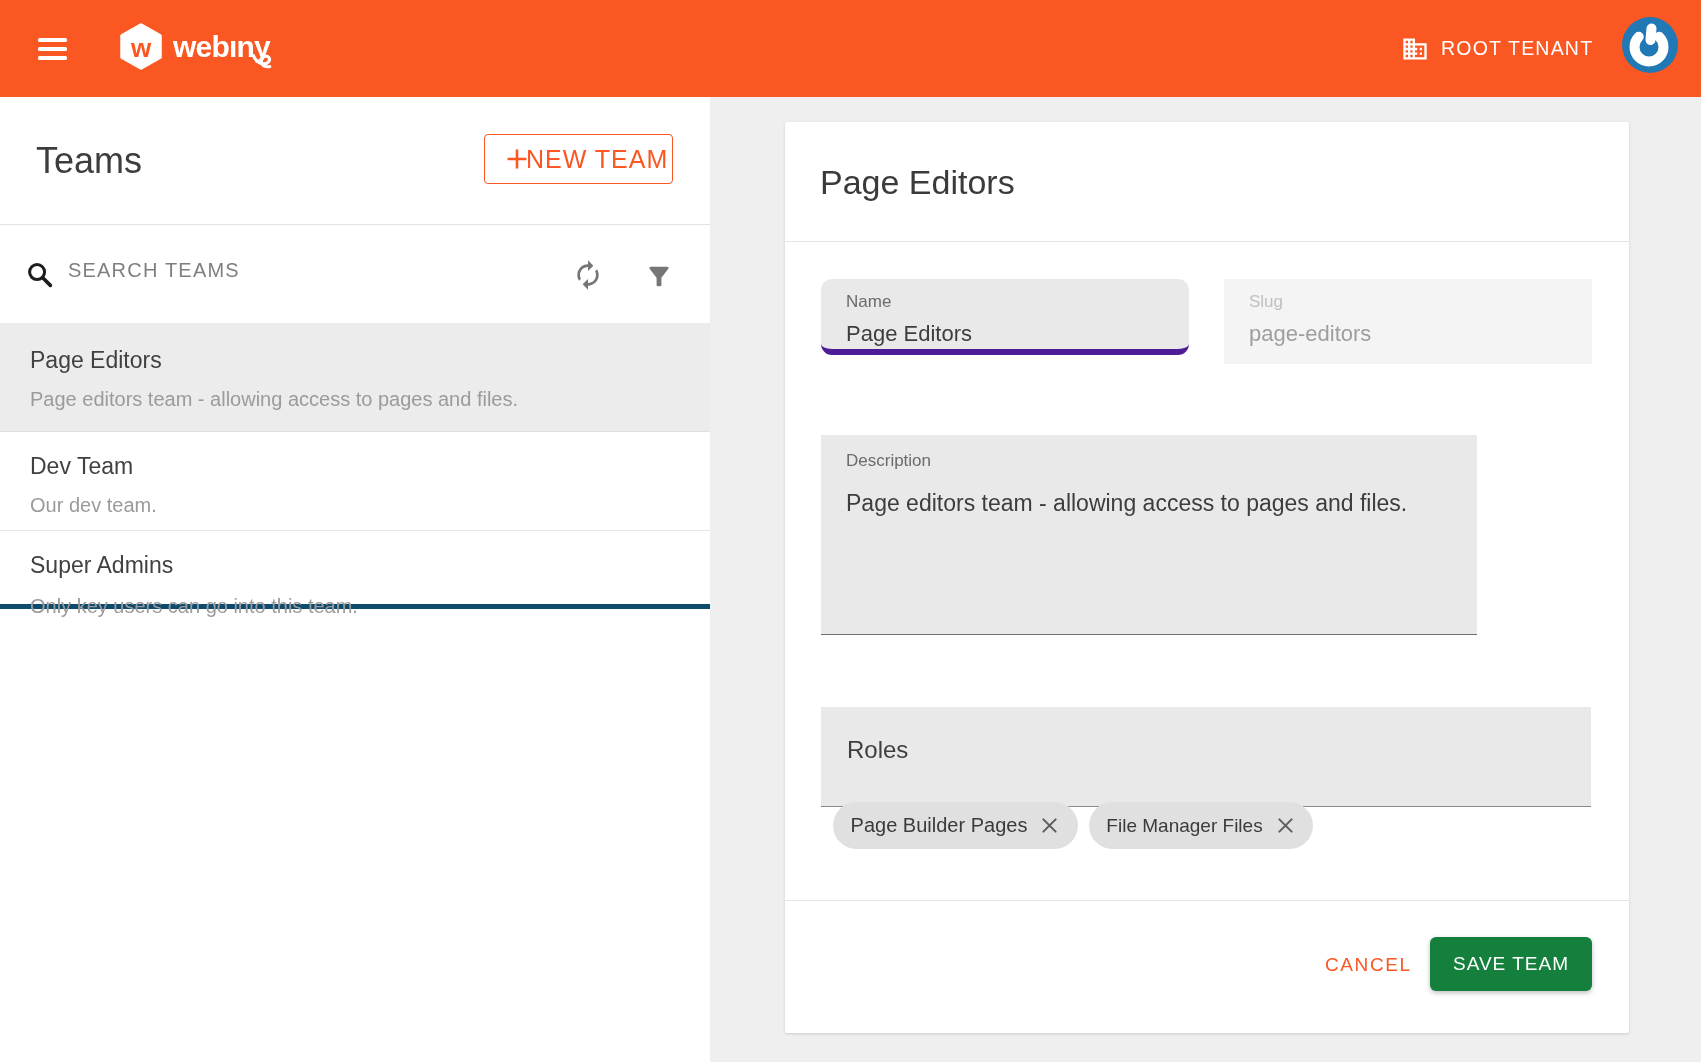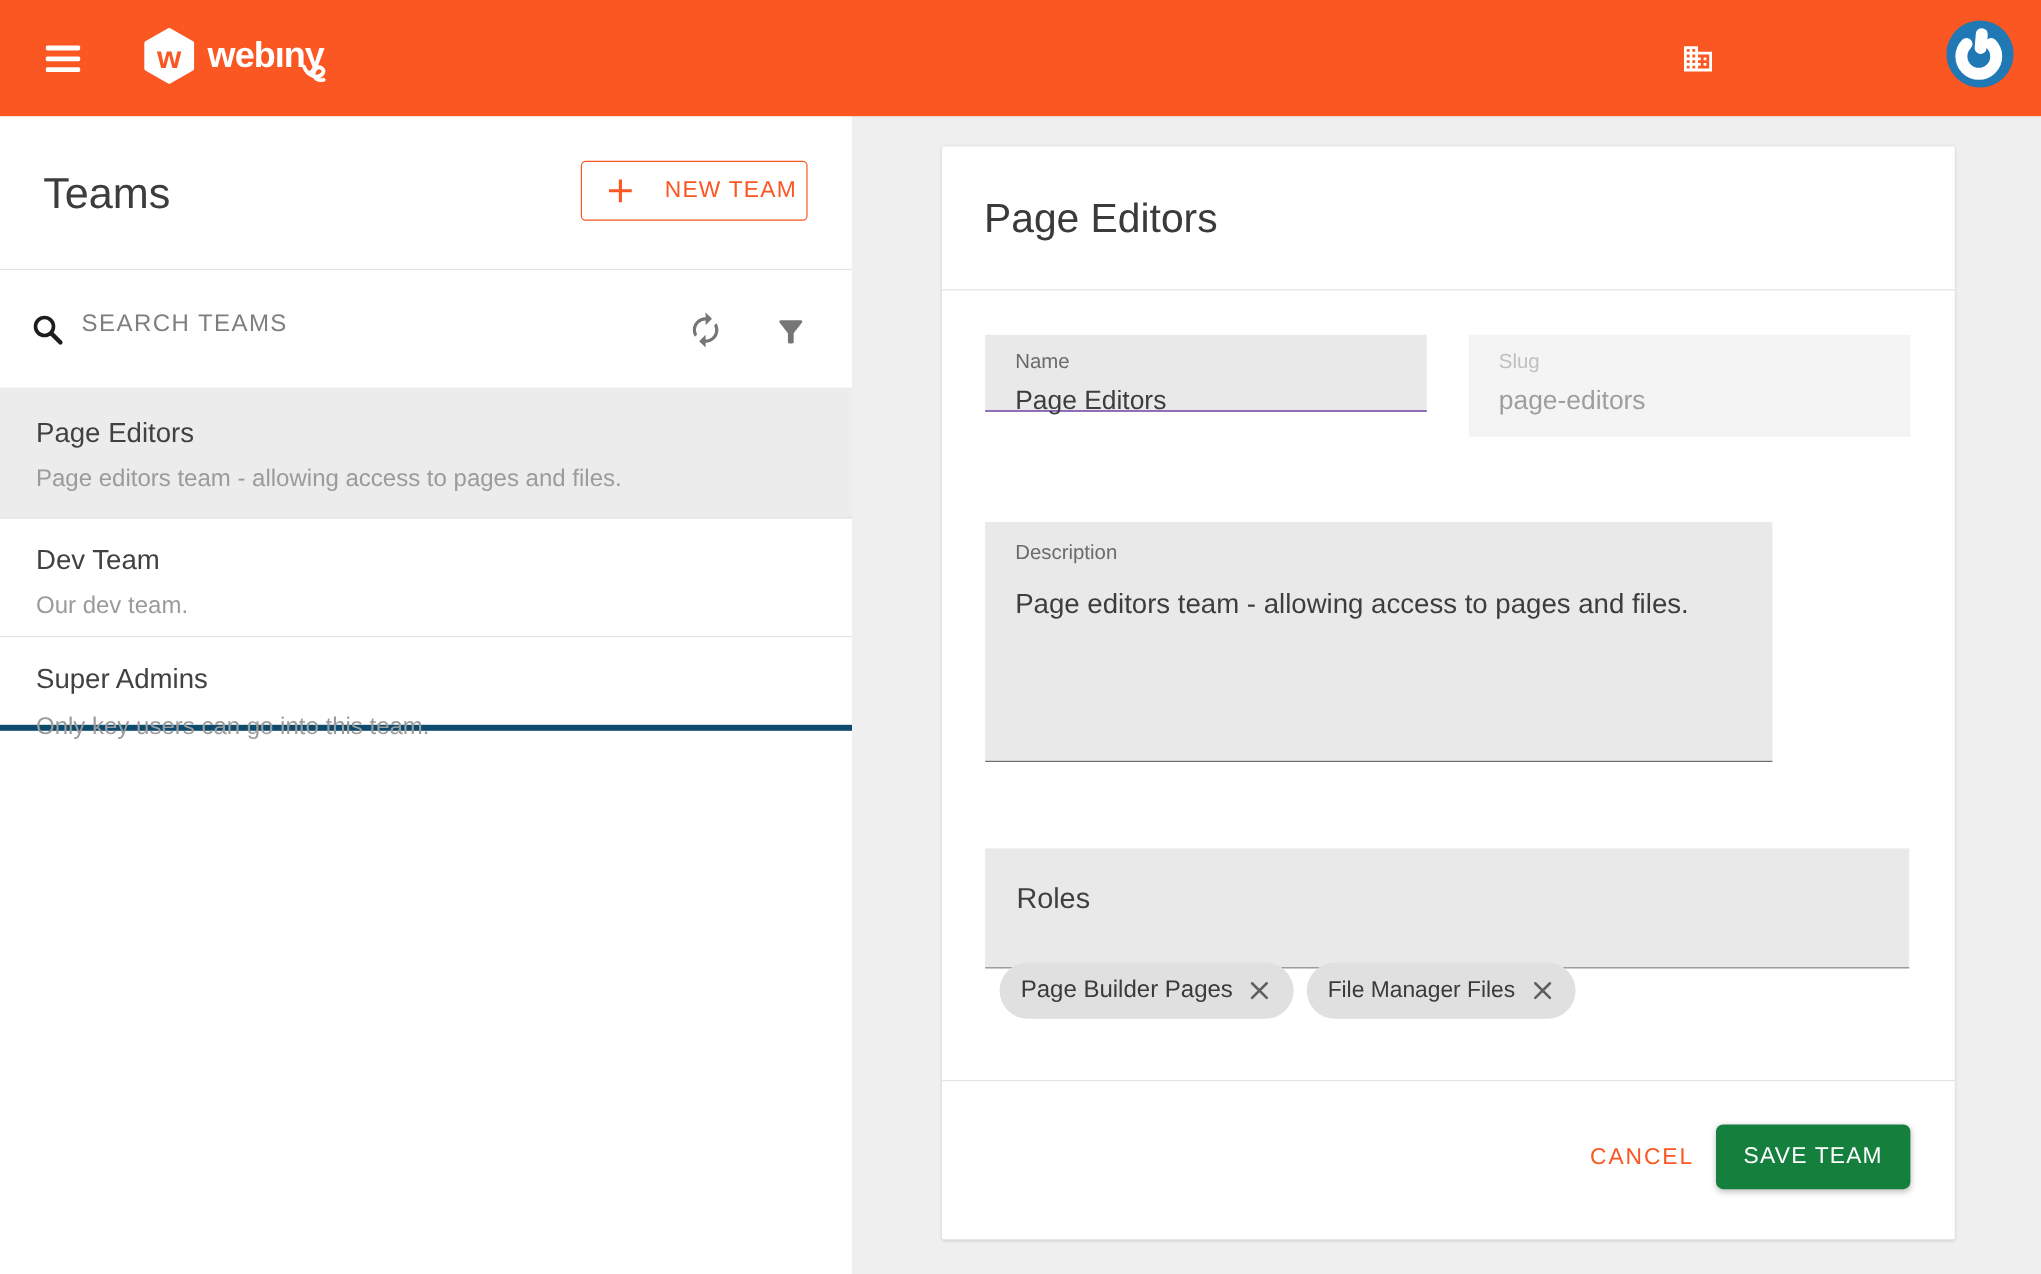--- a/index.html
+++ b/index.html
@@ -19,39 +19,39 @@
   .roottenant { position:absolute; left:1441px; top:0; height:97px; line-height:97px;
     color:#fff; font-size:19.5px; letter-spacing:1.2px; }
   .webiny-txt { position:absolute; left:173px; top:30px; color:#fff; font-size:30px;
     font-weight:bold; letter-spacing:-0.8px; }
 
   
   .left { position:absolute; left:0; top:97px; width:710px; height:965px; background:#fff; }
   .lp-title { position:absolute; left:36px; top:43px; font-size:36px; color:#3d3d3d; }
   .newteam { position:absolute; left:484px; top:37px; width:189px; height:50px;
     border:1px solid #fa5723; border-radius:4px; color:#fa5723; }
-  .newteam .lbl { position:absolute; left:69px; top:0; height:48px; line-height:48px;
-    font-size:19px; letter-spacing:1px; }
+  .newteam .lbl { position:absolute; left:41px; top:0; height:48px; line-height:48px;
+    font-size:25px; letter-spacing:1px; }
   .lp-div1 { position:absolute; left:0; top:127px; width:710px; height:1px; background:#e3e3e3; }
   .searchteams { position:absolute; left:68px; top:162px; font-size:20px; color:#7f7f7f;
     letter-spacing:1.2px; }
   .row { position:absolute; left:0; width:710px; }
   .row .t { position:absolute; left:30px; font-size:23px; color:#414141; }
   .row .d { position:absolute; left:30px; font-size:20px; color:#9b9b9b; }
 
   
   .right { position:absolute; left:710px; top:97px; width:991px; height:965px; background:#efefef; }
   .card { position:absolute; left:785px; top:122px; width:844px; height:911px; background:#fff;
     box-shadow:0 1px 3px rgba(0,0,0,.14); border-radius:2px; }
   .card-title { position:absolute; left:35px; top:41px; font-size:34px; color:#3a3a3a; }
   .card-div1 { position:absolute; left:0; top:119px; width:844px; height:1px; background:#e4e4e4; }
   .field { position:absolute; background:#e9e9e9; }
   .field .flabel { position:absolute; left:25px; top:13px; font-size:17px; color:#6b6b6b; }
   .field .fvalue { position:absolute; left:25px; top:42px; font-size:22px; color:#3d3d3d; }
-  .f-name { left:36px; top:157px; width:368px; height:64px; border-bottom:1px solid #4c1d95; }
+  .f-name { left:36px; top:157px; width:368px; height:76px; border-bottom:6px solid #4c1d95;border-radius:11px; }
   .f-slug { left:439px; top:157px; width:368px; height:85px; background:#f4f4f4; }
   .f-slug .flabel { color:#c0c0c0; }
   .f-slug .fvalue { color:#9e9e9e; }
   .f-desc { left:36px; top:313px; width:656px; height:200px; border-bottom:1px solid #6e6e6e;padding-left:13px; }
   .f-desc .fvalue { top:55px; font-size:23px; }
   .f-desc .flabel { top:16px; }
   .f-roles { left:36px; top:585px; width:770px; height:100px; border-bottom:1px solid #8a8a8a; }
   .f-roles .rlabel { position:absolute; left:26px; top:29px; font-size:24px; color:#3f3f3f; }
   .chip { position:absolute; top:680px; height:47px; background:#e0e0e0; border-radius:24px;
     font-size:20px; color:#3b3b3b; display:flex; align-items:center; justify-content:center; }
@@ -80,20 +80,21 @@
   </svg>
   <svg class="abs" style="left:249px;top:54px" width="34" height="26" viewBox="0 0 34 28">
     <path d="M3 1 C 7 11, 16 13, 20 8 C 23 4, 17 0, 13.5 4 C 10 8.5, 13 15, 21 13.5" fill="none" stroke="#fff" stroke-width="3.4" stroke-linecap="round"></path>
   </svg>
   <div class="webiny-txt">webıny</div>
 
 
   <svg class="abs" style="left:1400px;top:35px" width="30" height="28" viewBox="0 0 24 24">
     <path fill="#fff" d="M12 7V3H2v18h20V7H12zM6 19H4v-2h2v2zm0-4H4v-2h2v2zm0-4H4V9h2v2zm0-4H4V5h2v2zm4 12H8v-2h2v2zm0-4H8v-2h2v2zm0-4H8V9h2v2zm0-4H8V5h2v2zm10 12h-8v-2h2v-2h-2v-2h2v-2h-2V9h8v10zm-2-8h-2v2h2v-2zm0 4h-2v2h2v-2z"></path>
   </svg>
+  <div class="roottenant">ROOT TENANT</div>
 
   <svg class="abs" style="left:1621px;top:16px" width="58" height="58" viewBox="0 0 58 58">
     <circle cx="29" cy="29" r="28" fill="#2078b4"></circle>
     <g>
       <path d="M17.75 20.75 A 14.5 14.5 0 1 0 38.25 20.75" fill="none" stroke="#fff" stroke-width="10" stroke-linecap="round"></path>
       <line x1="30.5" y1="12.5" x2="29.5" y2="24" stroke="#fff" stroke-width="10" stroke-linecap="round"></line>
     </g>
   </svg>
 </div>
 

